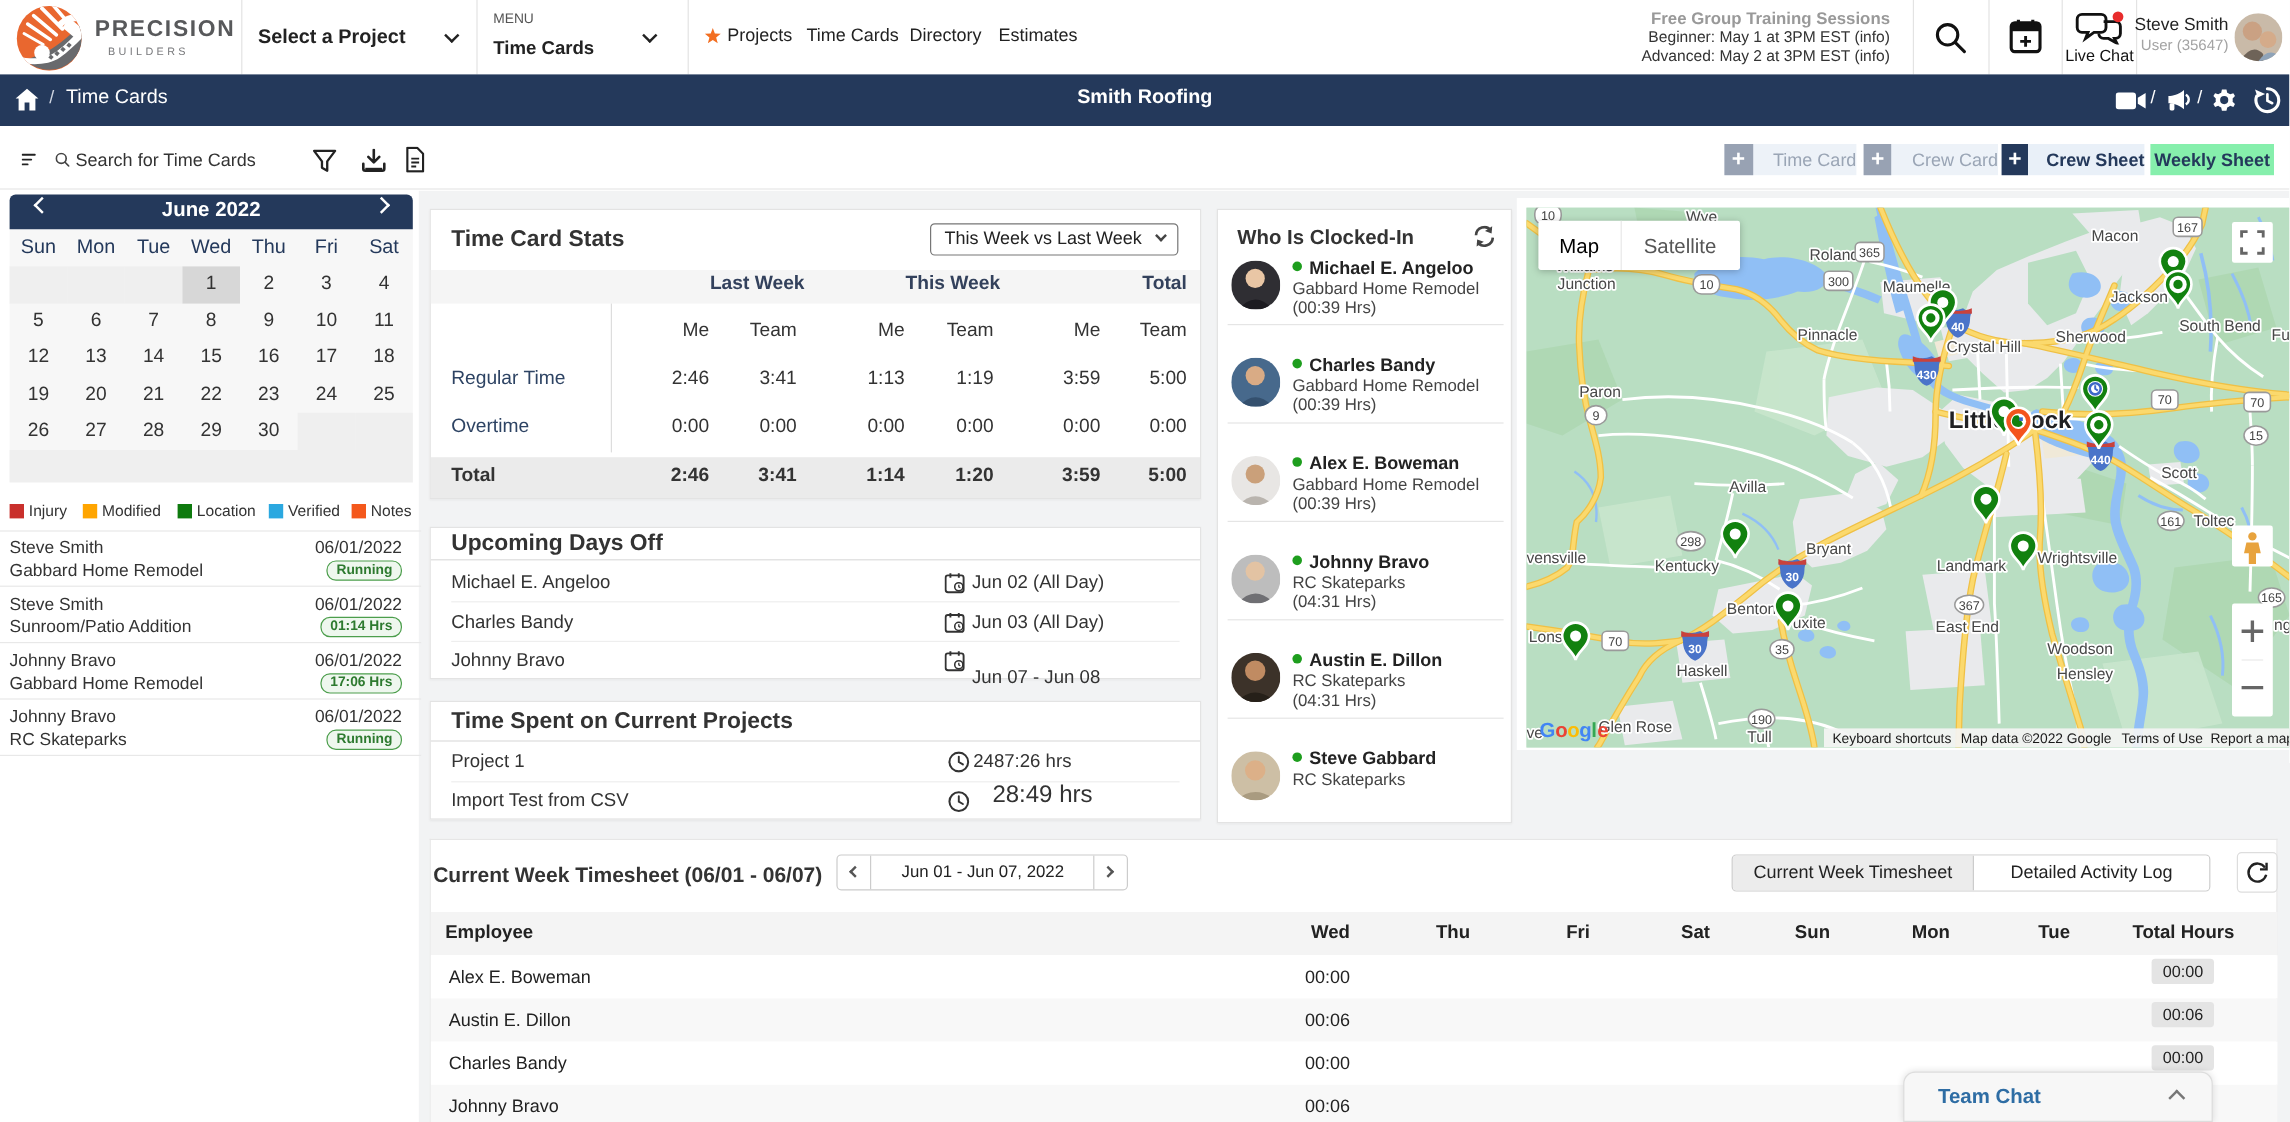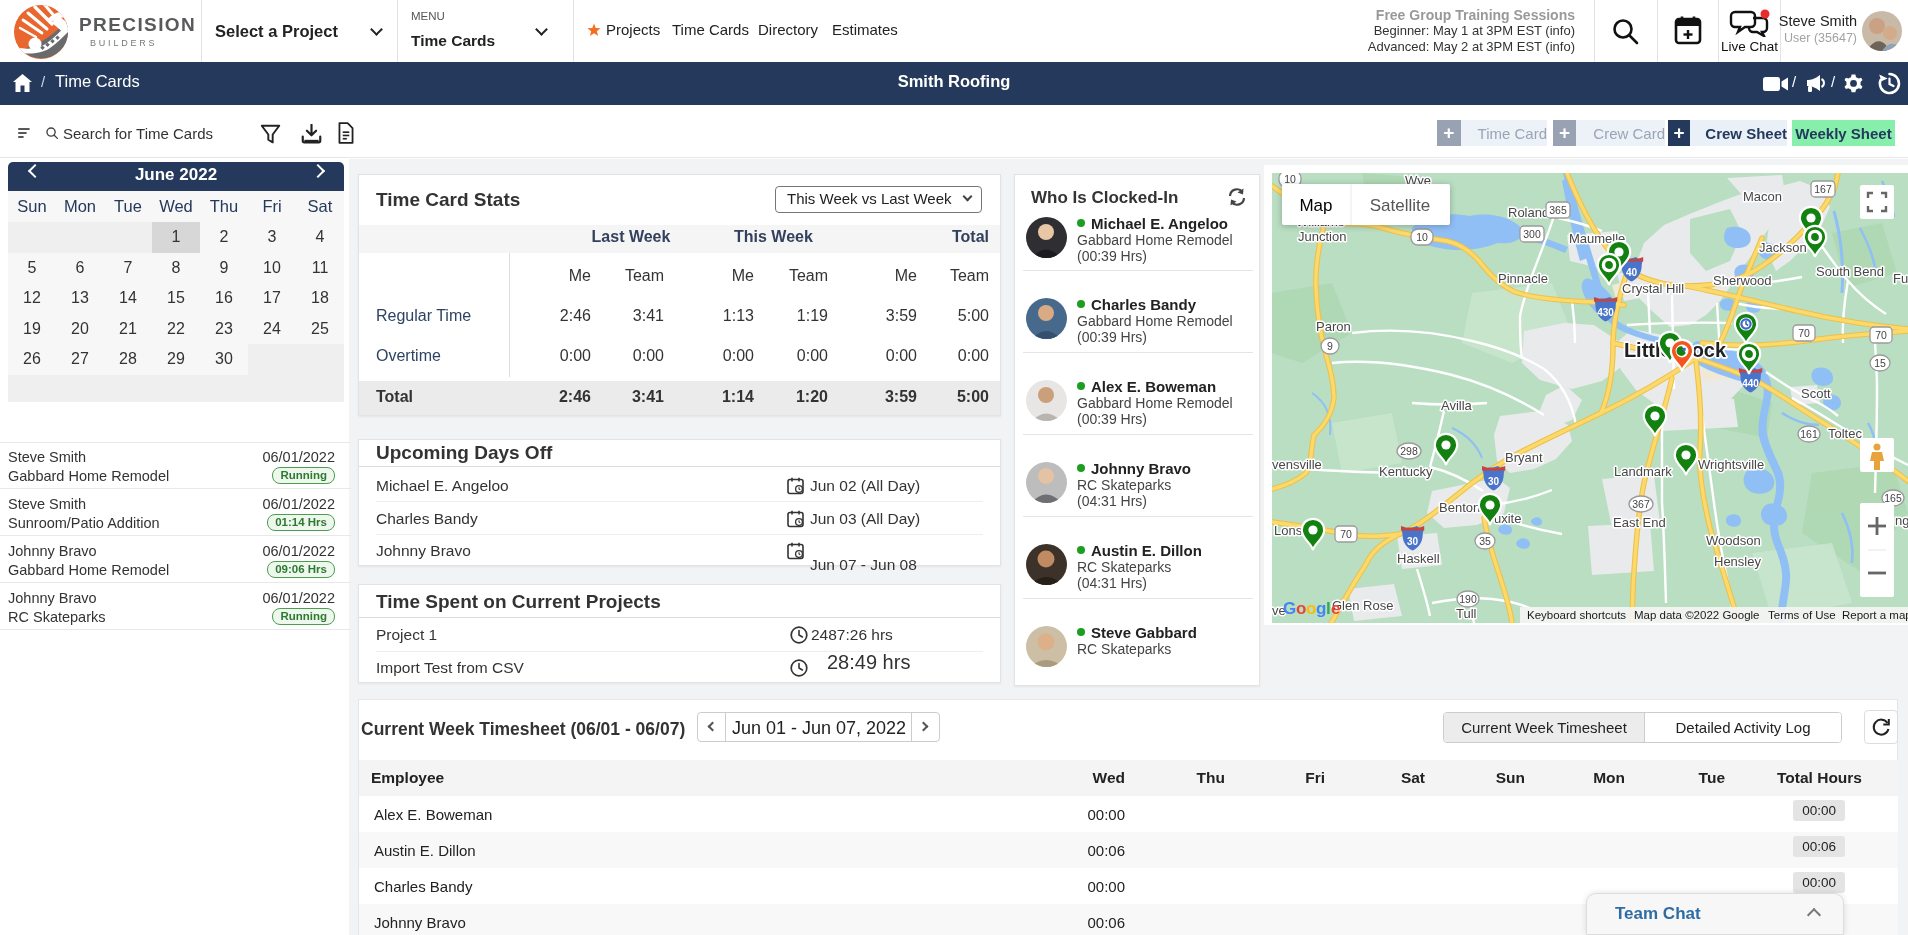--- a/index.html
+++ b/index.html
@@ -296,55 +296,67 @@
           <div class="cal-cell">28</div>
           <div class="cal-cell">29</div>
           <div class="cal-cell">30</div>
           <div class="cal-cell" style="background:#efefef"></div>
           <div class="cal-cell" style="background:#efefef"></div>
         </div>
     <div style="height:27px;background:#efefef;"></div>
   </div>
 </div>
 
+<div class="legend">
+  <span class="lgsq" style="position:absolute;left:8px;top:6px;background:#c9302c"></span>
+      <span style="position:absolute;left:24px;top:4px;">Injury</span>
+  <span class="lgsq" style="position:absolute;left:69px;top:6px;background:#ffa500"></span>
+      <span style="position:absolute;left:85px;top:4px;">Modified</span>
+  <span class="lgsq" style="position:absolute;left:148px;top:6px;background:#0e7a0e"></span>
+      <span style="position:absolute;left:164px;top:4px;">Location</span>
+  <span class="lgsq" style="position:absolute;left:224px;top:6px;background:#2ba8e0"></span>
+      <span style="position:absolute;left:240px;top:4px;">Verified</span>
+  <span class="lgsq" style="position:absolute;left:293px;top:6px;background:#f4581c"></span>
+      <span style="position:absolute;left:309px;top:4px;">Notes</span>
+</div>
 
 <div class="entry" style="top:442px;height:47px;border-top:1px solid #e8e8e8;">
   <div class="nm">Steve Smith</div>
       <div class="pj">Gabbard Home Remodel</div>
   <div class="dt">06/01/2022</div>
       <div class="pill">Running</div>
 </div>
 <div class="entry" style="top:490px;height:46px;">
   <div class="nm">Steve Smith</div>
       <div class="pj">Sunroom/Patio Addition</div>
   <div class="dt">06/01/2022</div>
       <div class="pill">01:14 Hrs</div>
 </div>
 <div class="entry" style="top:537px;height:46px;">
   <div class="nm">Johnny Bravo</div>
       <div class="pj">Gabbard Home Remodel</div>
   <div class="dt">06/01/2022</div>
-      <div class="pill">09:06 Hrs</div>
+      <div class="pill">17:06 Hrs</div>
 </div>
 <div class="entry" style="top:584px;height:46px;">
   <div class="nm">Johnny Bravo</div>
       <div class="pj">RC Skateparks</div>
   <div class="dt">06/01/2022</div>
       <div class="pill">Running</div>
 </div>
 
 <div class="panel" id="stats">
   <div class="abs ptitle" style="left:17px;top:14px;">Time Card Stats</div>
   <div class="abs" style="left:416px;top:11px;width:207px;height:27px;border:1px solid #767676;border-radius:4px;background:#fff;">
     <div class="abs" style="left:11px;top:3px;font-size:15px;color:#222;">This Week vs Last Week</div>
     <div class="abs chev" style="right:10px;top:6px;width:7px;height:7px;border-width:2px;border-color:#444;"></div>
   </div>
   <div class="abs" style="left:0;top:50px;width:641px;height:28px;background:#f5f5f5;">
     <div class="abs" style="left:212px;top:3px;width:120px;text-align:center;font-size:16px;font-weight:bold;color:#33415c;">Last Week</div>
-    <div class="abs" style="left:375px;top:3px;width:120px;text-align:left;font-size:16px;font-weight:bold;color:#33415c;">This Week</div>
+    <div class="abs" style="left:375px;top:3px;width:120px;text-align:center;font-size:16px;font-weight:bold;color:#33415c;">This Week</div>
     <div class="abs" style="right:11px;top:3px;font-size:16px;font-weight:bold;color:#33415c;">Total</div>
   </div>
   <div class="abs" style="left:150px;top:78px;width:1px;height:124px;background:#ddd;"></div>
   <div class="srow" style="top:92px;">
     <div class="scol" style="left:172px;width:60px;">Me</div>
         <div class="scol" style="left:245px;width:60px;">Team</div>
     <div class="scol" style="left:335px;width:60px;">Me</div>
         <div class="scol" style="left:409px;width:60px;">Team</div>
     <div class="scol" style="left:498px;width:60px;">Me</div>
         <div class="scol" style="right:11px;width:60px;">Team</div>
@@ -875,21 +887,21 @@
 </svg>
 </div>
 
 <div class="abs" style="left:358px;top:699px;width:1540px;height:236px;background:#fff;border:1px solid #e6e6e6;border-bottom:none;"></div>
 <div id="tsarea">
   <div class="abs" style="left:361px;top:24px;font-size:17.5px;font-weight:bold;color:#333;">Current Week Timesheet (06/01 - 06/07)</div>
   <div class="abs" style="left:697px;top:17px;width:243px;height:30px;border:1px solid #ccc;border-radius:4px;">
     <div class="abs" style="left:0;top:0;width:28px;height:28px;border-right:1px solid #ccc;">
           <div class="chev" style="position:absolute;left:11px;top:10px;width:7px;height:7px;border-width:2px;border-color:#555;transform:rotate(135deg);"></div>
         </div>
-    <div class="abs" style="left:28px;top:5px;width:186px;text-align:center;font-size:18px;color:#222;">Jun 01 - Jun 07, 2022</div>
+    <div class="abs" style="left:28px;top:5px;width:186px;text-align:center;font-size:14px;color:#222;">Jun 01 - Jun 07, 2022</div>
     <div class="abs" style="right:0;top:0;width:28px;height:28px;border-left:1px solid #ccc;">
           <div class="chev" style="position:absolute;left:8px;top:10px;width:7px;height:7px;border-width:2px;border-color:#555;transform:rotate(-45deg);"></div>
         </div>
   </div>
   <div class="abs" style="left:1443px;top:17px;width:399px;height:31px;border:1px solid #ccc;border-radius:4px;display:flex;overflow:hidden;">
     <div style="width:202px;background:#ececec;border-right:1px solid #ccc;text-align:center;line-height:29px;font-size:15px;color:#222;">Current Week Timesheet</div>
     <div style="width:197px;background:#fff;text-align:center;line-height:29px;font-size:15px;color:#222;">Detailed Activity Log</div>
   </div>
   <div class="abs" style="left:1864px;top:15px;width:34px;height:34px;border:1px solid #ddd;border-radius:4px;background:#fff;">
     <svg style="position:absolute;left:6px;top:6px" width="20" height="20" viewBox="0 0 20 20">

